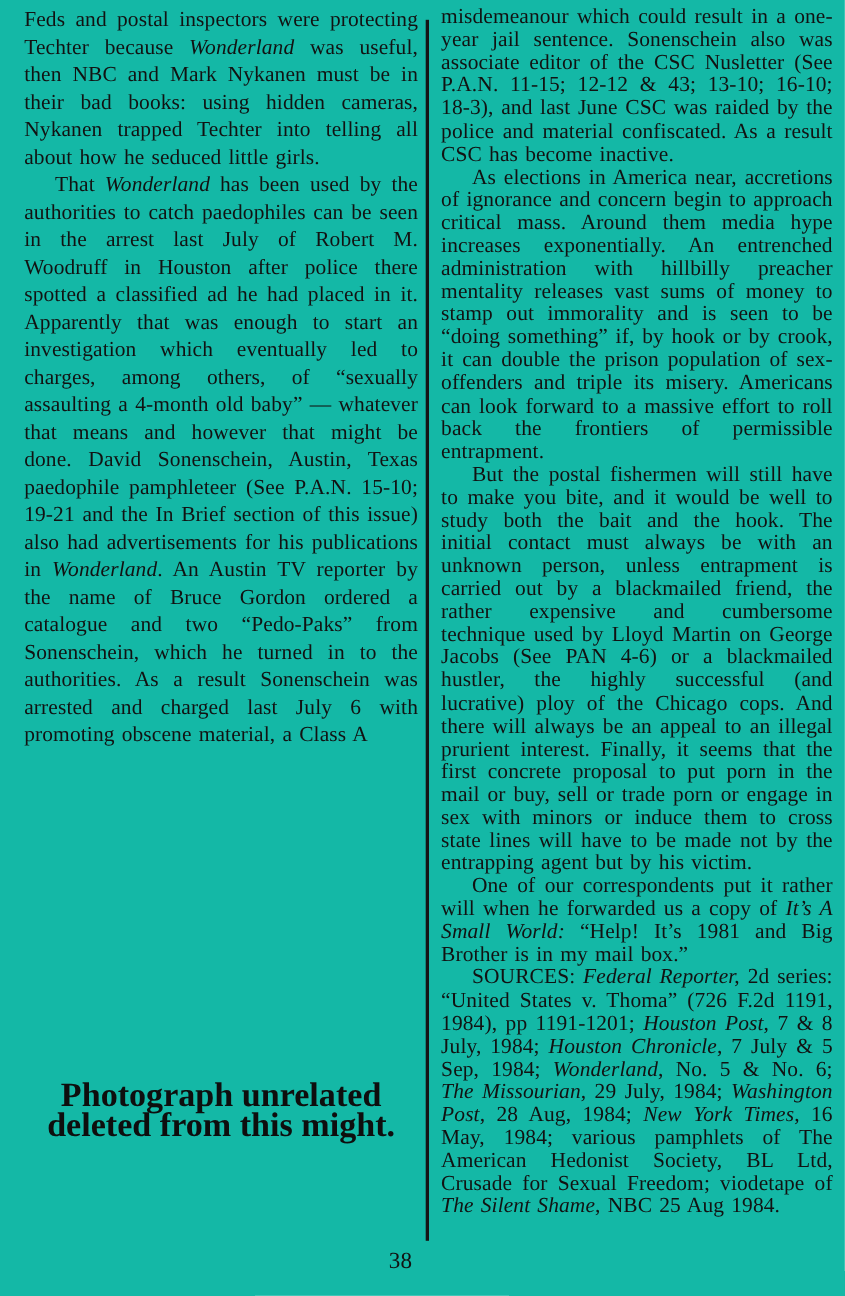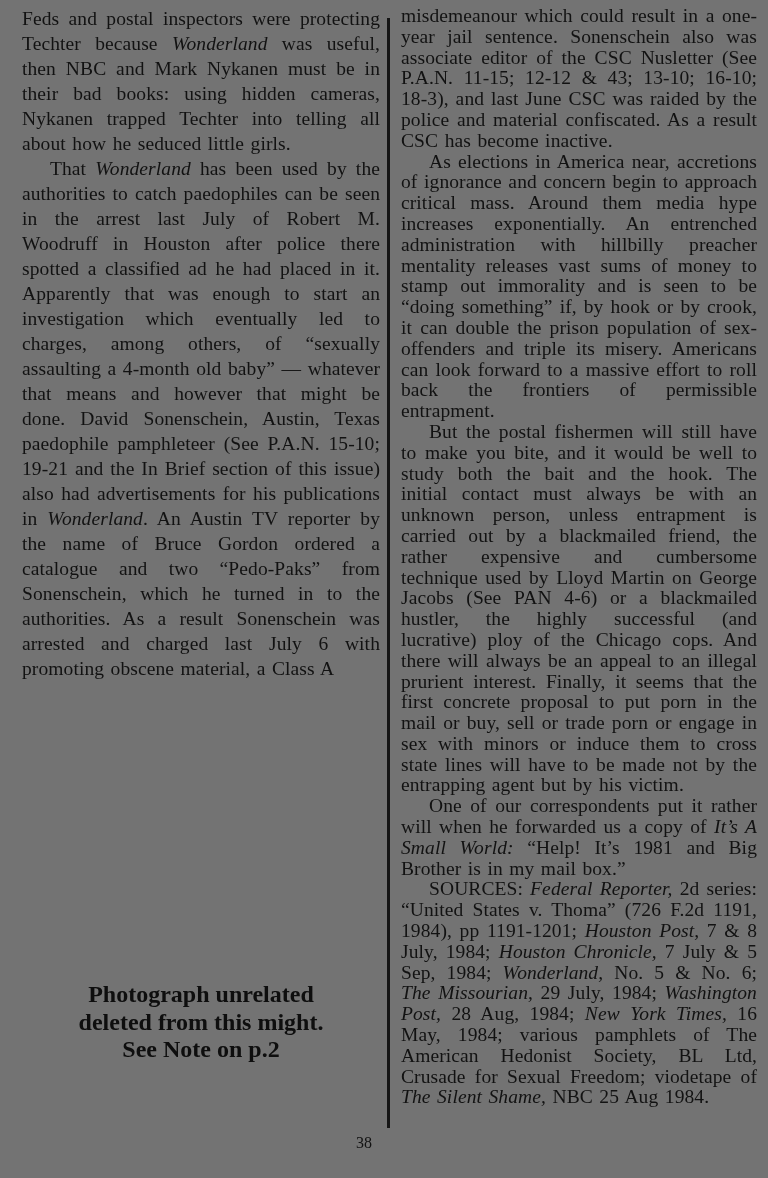--- a/index.html
+++ b/index.html
@@ -11,21 +11,21 @@
     width: 768px;
     height: 1178px;
     overflow: hidden;
     font-family: "Liberation Serif", serif;
     color: #121212;
   }
   .page {
     position: relative;
     width: 768px;
     height: 1178px;
-    background: #737373;
+    background: #14b8a6;
   }
   .col {
     position: absolute;
     top: 6px;
   }
   .col-left  { left: 22px;  width: 358px; }
   .col-right { left: 401px; width: 356px; font-family: Liberation Serif, serif; }
   .divider {
     position: absolute;
     left: 387px;
@@ -42,48 +42,47 @@
     word-spacing: 1.5px;
   }
   .col-left .para  { line-height: 25px; }
   .col-right .para { line-height: 20.8px; }
   .para.indent { text-indent: 28px; }
   .run-italic { font-style: italic; }
   .notice {
     margin-top: 300px;
     text-align: center;
     font-weight: bold;
-    font-size: 24px;
+    font-size: 31px;
     line-height: 27.5px;
     color: #0e0e0e;
   }
   .page-number {
     position: absolute;
     left: 340px;
     top: 1134px;
     width: 48px;
     text-align: center;
-    font-size: 16px;
+    font-size: 21px;
     color: #121212;
   }
 </style>
 </head>
 <body>
 
 <div class="page">
 
   <div class="col col-left">
     <div class="paragraphs">
         <p class="para"><span class="run-normal">Feds and postal inspectors were protecting Techter because </span><span class="run-italic">Wonderland</span><span class="run-normal"> was useful, then NBC and Mark Nykanen must be in their bad books: using hidden cameras, Nykanen trapped Techter into telling all about how he seduced little girls.</span></p>
         <p class="para indent"><span class="run-normal">That </span><span class="run-italic">Wonderland</span><span class="run-normal"> has been used by the authorities to catch paedophiles can be seen in the arrest last July of Robert M. Woodruff in Houston after police there spotted a classified ad he had placed in it. Apparently that was enough to start an investigation which eventually led to charges, among others, of “sexually assaulting a 4-month old baby” — whatever that means and however that might be done. David Sonenschein, Austin, Texas paedophile pamphleteer (See P.A.N. 15-10; 19-21 and the In Brief section of this issue) also had advertisements for his publications in </span><span class="run-italic">Wonderland</span><span class="run-normal">. An Austin TV reporter by the name of Bruce Gordon ordered a catalogue and two “Pedo-Paks” from Sonenschein, which he turned in to the authorities. As a result Sonenschein was arrested and charged last July 6 with promoting obscene material, a Class A</span></p>
       </div>
     <div class="notice">
       <div class="notice-line">Photograph unrelated</div>
       <div class="notice-line">deleted from this might.</div>
-      <div class="notice-line">See Note on p.2</div>
     </div>
   </div>
 
   <div class="divider"></div>
 
   <div class="col col-right">
     <div class="paragraphs">
         <p class="para"><span class="run-normal">misdemeanour which could result in a one-year jail sentence. Sonenschein also was associate editor of the CSC Nusletter (See P.A.N. 11-15; 12-12 &amp; 43; 13-10; 16-10; 18-3), and last June CSC was raided by the police and material confiscated. As a result CSC has become inactive.</span></p>
         <p class="para indent"><span class="run-normal">As elections in America near, accretions of ignorance and concern begin to approach critical mass. Around them media hype increases exponentially. An entrenched administration with hillbilly preacher mentality releases vast sums of money to stamp out immorality and is seen to be “doing something” if, by hook or by crook, it can double the prison population of sex-offenders and triple its misery. Americans can look forward to a massive effort to roll back the frontiers of permissible entrapment.</span></p>
         <p class="para indent"><span class="run-normal">But the postal fishermen will still have to make you bite, and it would be well to study both the bait and the hook. The initial contact must always be with an unknown person, unless entrapment is carried out by a blackmailed friend, the rather expensive and cumbersome technique used by Lloyd Martin on George Jacobs (See PAN 4-6) or a blackmailed hustler, the highly successful (and lucrative) ploy of the Chicago cops. And there will always be an appeal to an illegal prurient interest. Finally, it seems that the first concrete proposal to put porn in the mail or buy, sell or trade porn or engage in sex with minors or induce them to cross state lines will have to be made not by the entrapping agent but by his victim.</span></p>

